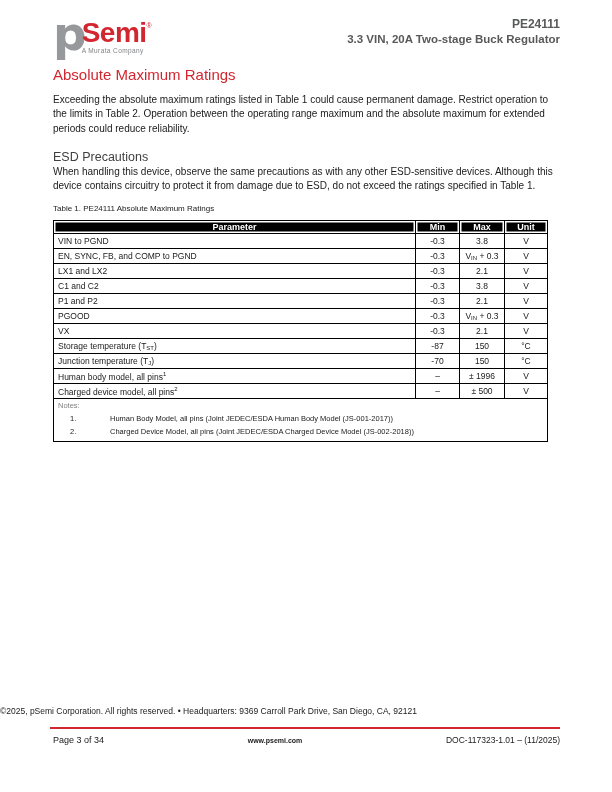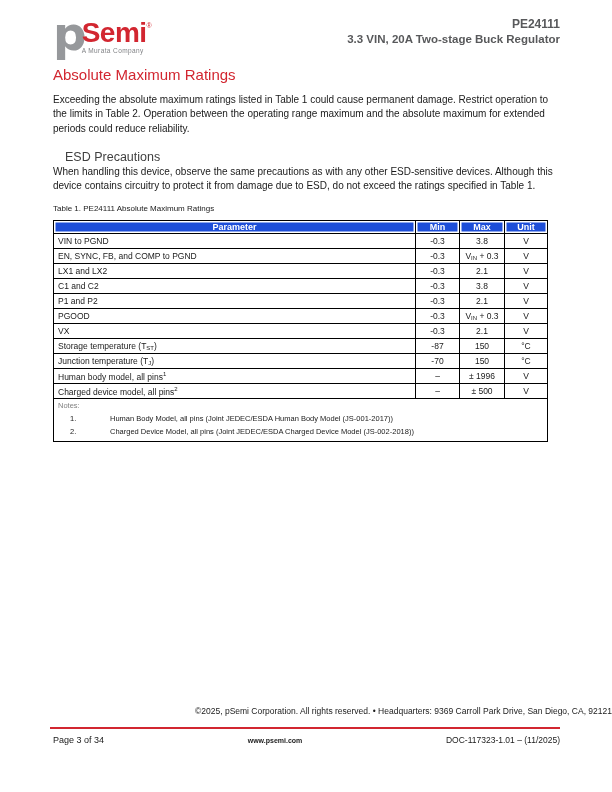--- a/index.html
+++ b/index.html
@@ -74,39 +74,39 @@
   }
   .body-text {
     font-size: 10px;
     line-height: 14.3px;
     color: #1A1A1A;
   }
   .esd-title {
     font-size: 12.5px;
     font-weight: 400;
     color: #3F3F3F;
-    margin: 14px 0 1px 12px;
+    margin: 14px 0 1px 0;
   }
   .table-caption {
     font-size: 8px;
     margin-top: 11px;
     color: #1A1A1A;
   }
 
   
   table.amr {
     border-collapse: collapse;
     table-layout: fixed;
     width: 494px;
     margin-top: 7px;
     font-size: 8.5px;
     color: #1A1A1A;
   }
   table.amr th {
-    background: #1d4ed8;
+    background: #000000;
     color: #ffffff;
     font-size: 9px;
     font-weight: bold;
     height: 13px;
     padding: 0;
     border: 1px solid #000000;
     box-shadow: inset 0 0 0 1.5px #ffffff;
     text-align: center;
   }
   table.amr td {
@@ -140,21 +140,21 @@
     padding-left: 12px;
   }
   .note-num { width: 40px; flex: none; }
 
   
   .footer-copyright {
     position: absolute;
     top: 706px;
     left: 0;
     width: 100%;
-    text-align: right;
+    text-align: left;
     font-size: 8.5px;
     color: #1A1A1A;
   }
   .footer-rule {
     position: absolute;
     top: 727px;
     left: 50px;
     width: 510px;
     height: 2px;
     background: #D22630;

